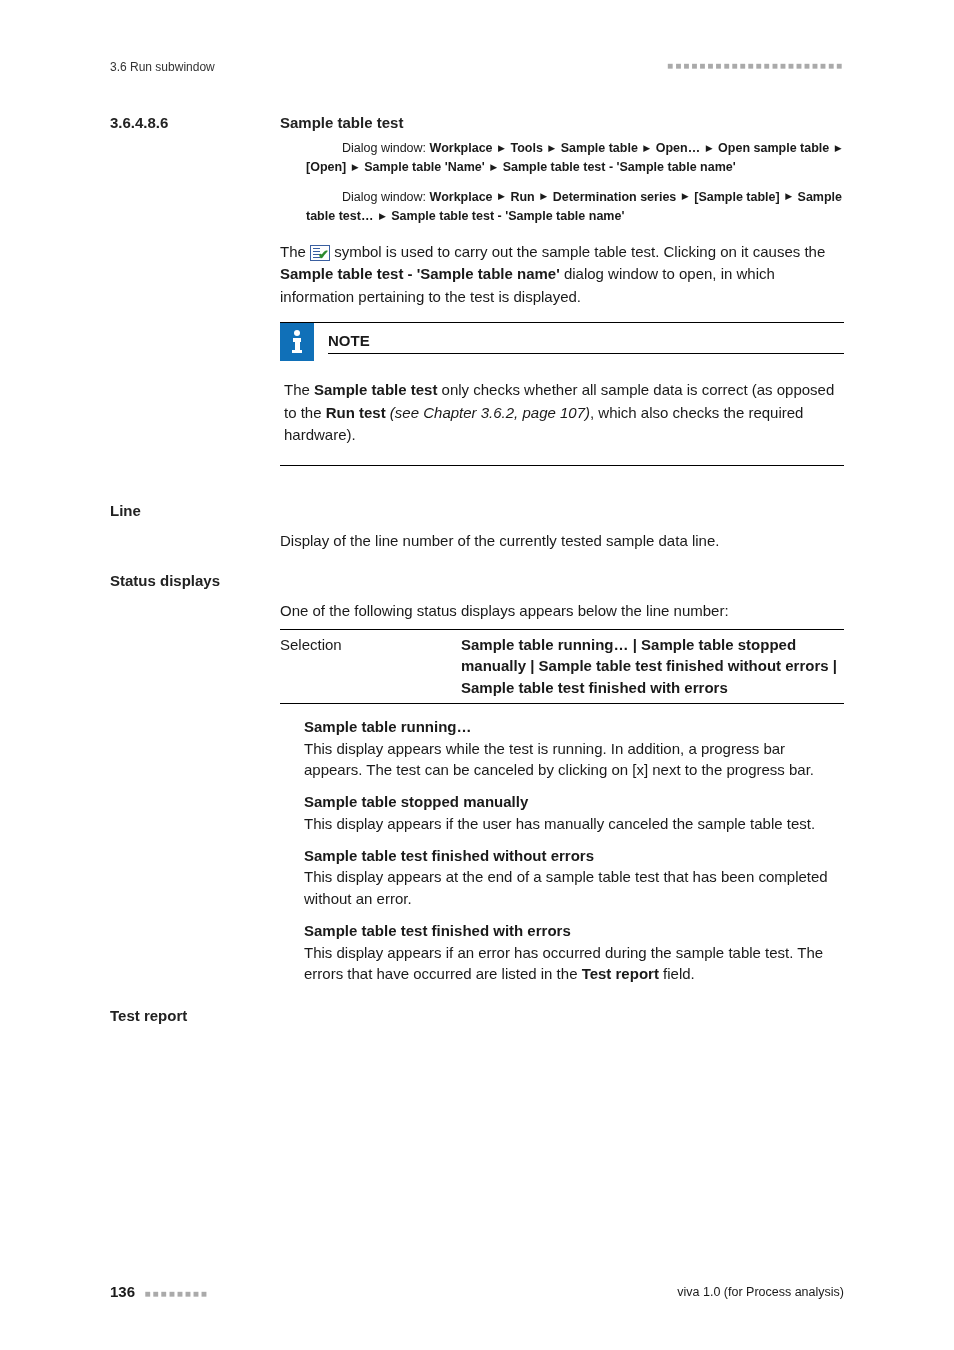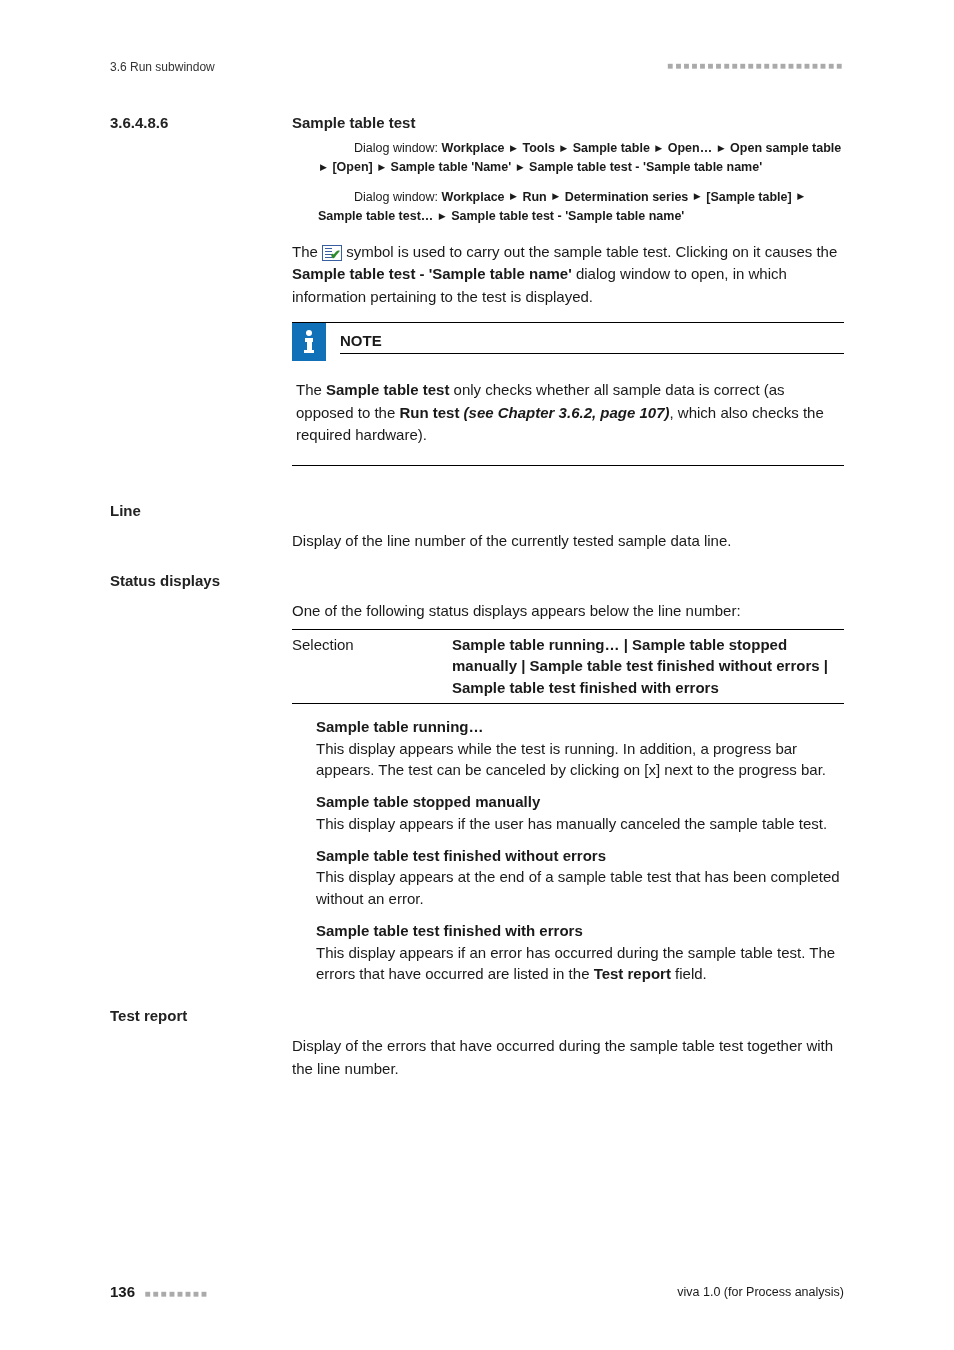--- a/index.html
+++ b/index.html
@@ -17,21 +17,21 @@
     position: relative;
   }
   .header {
     display: flex;
     justify-content: space-between;
     font-size: 12px;
     color: #333;
     margin-bottom: 40px;
   }
   .header-dots { color: #aaa; letter-spacing: 2px; font-size: 10px; }
-  .row { display: flex; gap: 12px; }
+  .row { display: flex; }
   .left-col {
     width: 170px;
     flex-shrink: 0;
   }
   .right-col {
     flex: 1;
   }
   .sec-num {
     font-weight: 700;
     font-size: 15px;
@@ -118,33 +118,33 @@
     flex: 1;
     padding-top: 2px;
     padding-bottom: 4px;
     height: fit-content;
   }
   .note-body {
     font-size: 15px;
     line-height: 1.5;
     padding: 18px 4px 18px 4px;
   }
-  .italic { font-style: italic; font-weight: bold; }
+  .italic { font-style: italic; }
   .sel-table {
     border-top: 1px solid #000;
     border-bottom: 1px solid #000;
     display: flex;
     font-size: 15px;
     line-height: 1.45;
     padding: 4px 0;
     margin-top: 6px;
     margin-bottom: 12px;
   }
   .sel-left { width: 160px; flex-shrink: 0; }
-  .sel-right { flex: 1; font-weight: 700; }
+  .sel-right { flex: 1; font-weight: 700; margin-left: 21px; }
   .defn { margin-left: 24px; margin-bottom: 10px; font-size: 15px; line-height: 1.45; }
   .defn-term { font-weight: 700; }
   .footer {
     position: absolute;
     bottom: 50px;
     left: 110px;
     right: 110px;
     display: flex;
     justify-content: space-between;
     align-items: center;
@@ -254,23 +254,20 @@
         <div><span>This display appears if an error has occurred during the sample table test. The errors that have occurred are listed in the </span><b>Test report</b><span> field.</span></div>
       </div>
 
     </div>
   </div>
 
   <div class="row" style="margin-top:12px;">
     <div class="left-col">
       <span class="side-label">Test report</span>
     </div>
-    <div class="right-col">
-      <div class="body-text" style="margin-top:28px;">Display of the errors that have occurred during the sample table test together with the line number.</div>
-    </div>
   </div>
 
   <div class="footer">
     <div>
       <span class="footer-page">136</span>
       <span class="footer-dots">■■■■■■■■</span>
     </div>
     <div>viva 1.0 (for Process analysis)</div>
   </div>
 

